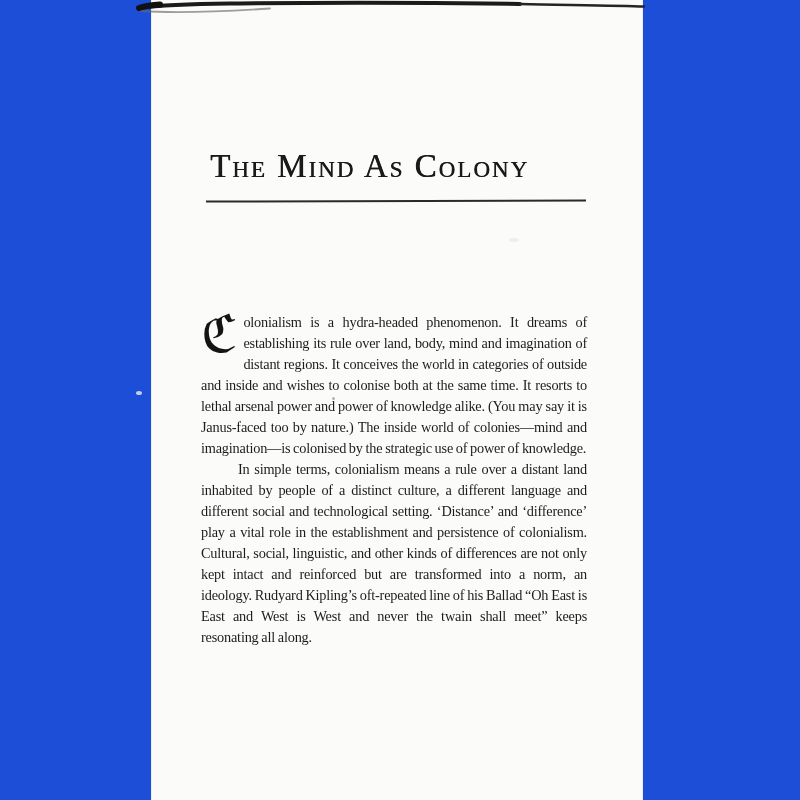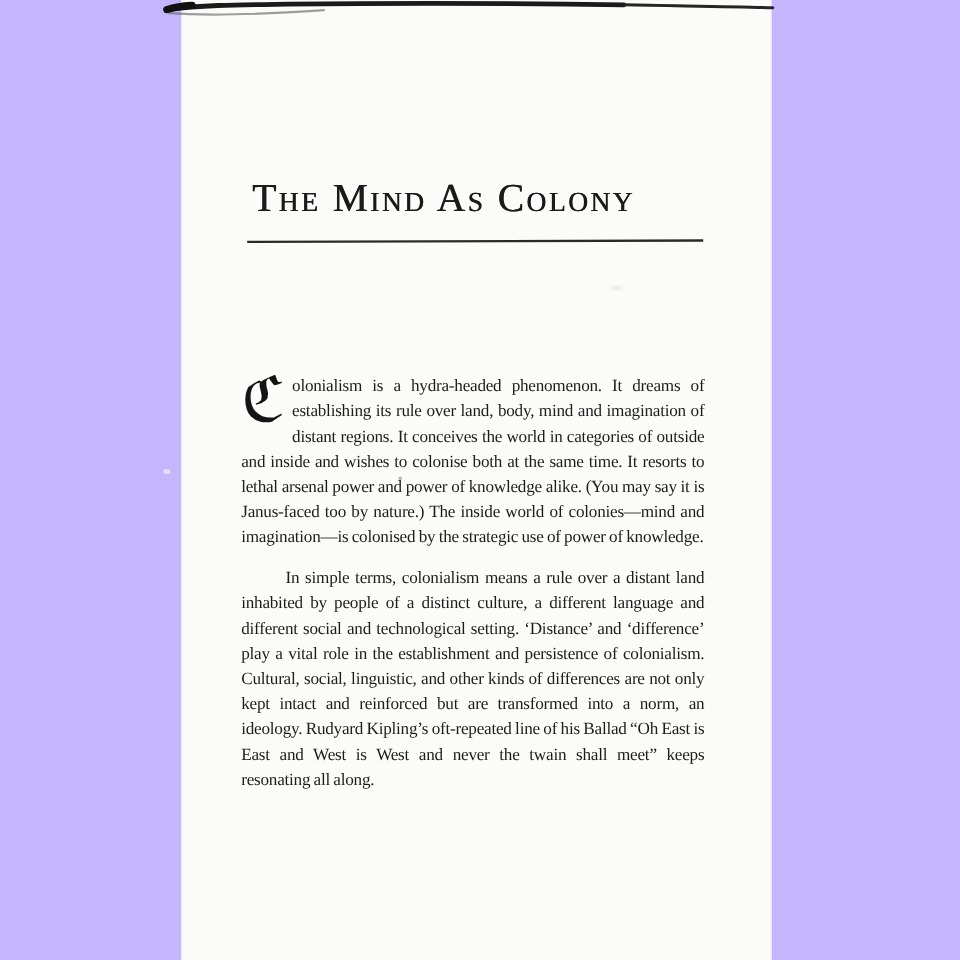--- a/index.html
+++ b/index.html
@@ -7,21 +7,21 @@
     padding: 0;
     width: 800px;
     height: 800px;
     overflow: hidden;
     background: #fdfdfc;
   }
   .scan-root {
     position: relative;
     width: 800px;
     height: 800px;
-    background: #c4b5fd;
+    background: #1d4ed8;
     font-family: "Liberation Serif", serif;
   }
   
   .page-area {
     position: absolute;
     left: 151px;
     top: 0;
     width: 492px;
     height: 800px;
     background: #fbfbf9;
@@ -70,21 +70,21 @@
     width: 386px;
     font-family: "Liberation Serif", serif;
     font-size: 14.3px;
     line-height: 21px;
     letter-spacing: -0.2px;
     word-spacing: -0.6px;
     color: #1c1c1c;
     text-align: justify;
   }
   .para { margin: 0; }
-  .para + .para { margin-top: 13px; }
+  .para + .para { margin-top: 0; }
   .para.indent { text-indent: 37px; }
   .dropcap {
     float: left;
     font-family: "DejaVu Serif", "DejaVu Sans", serif;
     font-size: 52px;
     line-height: 42px;
     height: 42px;
     margin: 1px 6px 0 0;
     color: #141414;
   }

